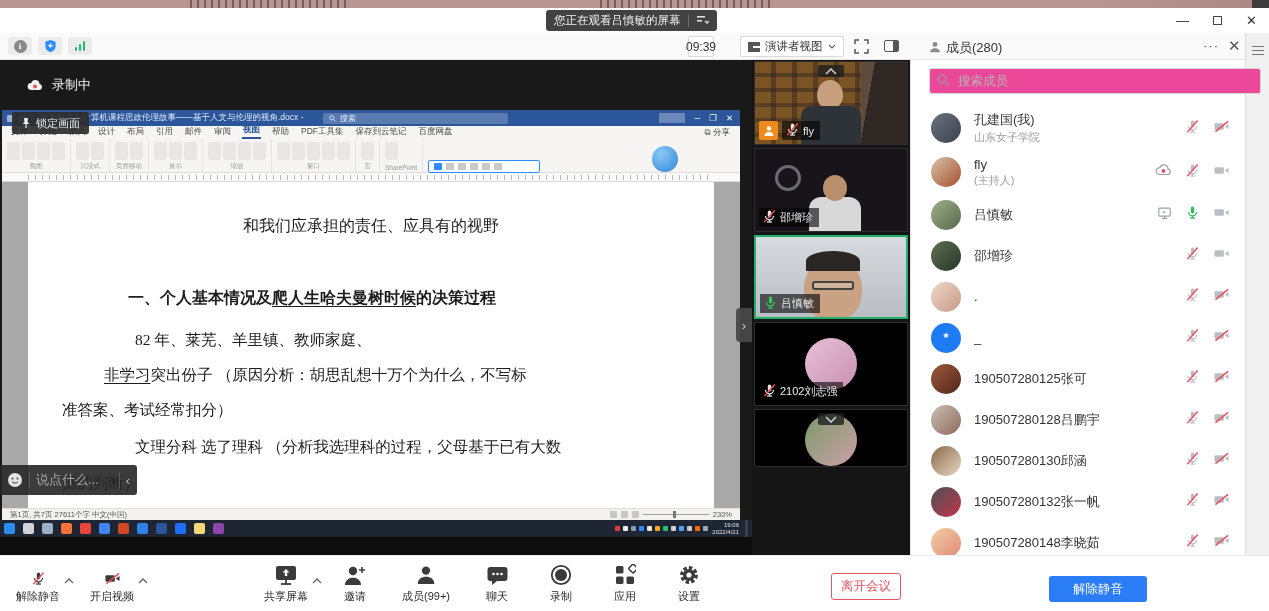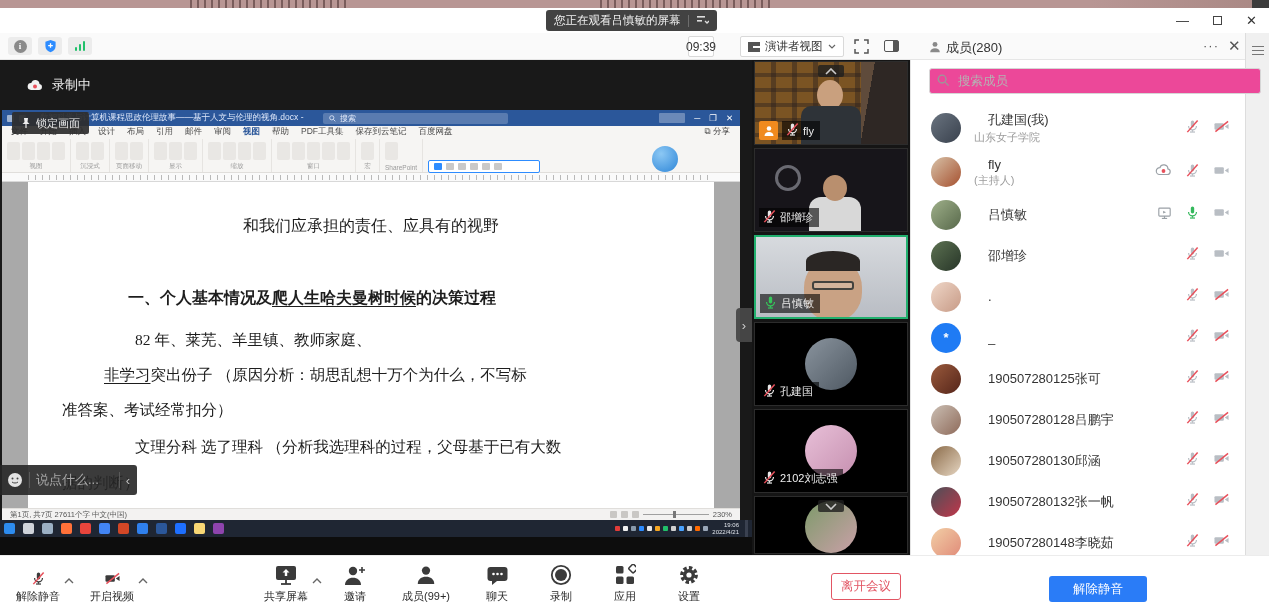--- a/index.html
+++ b/index.html
@@ -40,21 +40,21 @@
   .shared{left:0;top:0;width:752px;height:495px;background:#191919;overflow:hidden;}
   .rec-badge{left:26px;top:16px;display:flex;align-items:center;gap:8px;color:#f0f0f0;font-size:13px;}
   .lock-tip{left:12px;top:52px;height:22px;background:rgba(45,45,45,.93);border-radius:2px;color:#eee;font-size:11px;display:flex;align-items:center;gap:5px;padding:0 9px;z-index:5;}
   
   .wtitle{left:2px;top:50px;width:738px;height:16px;background:#2b579a;display:flex;align-items:center;color:#dfe8fa;font-size:8.5px;}
   .wt-ico{width:7px;height:7px;background:rgba(255,255,255,.55);border-radius:1px;margin-left:5px;}
   .wt-title{margin-left:14px;white-space:nowrap;overflow:hidden;max-width:265px;}
   .wt-search{margin-left:18px;width:185px;height:11px;background:rgba(255,255,255,.22);border-radius:2px;display:flex;align-items:center;gap:4px;padding:0 6px;font-size:8px;color:#e3ebfb;}
   .wt-right{margin-left:auto;display:flex;align-items:center;gap:9px;padding-right:7px;font-size:8.5px;color:#fff;}
   .wt-login{width:26px;height:10px;background:rgba(255,255,255,.3);border-radius:1px;}
-  .wtabs{left:2px;top:66px;width:738px;height:13px;background:#f6f5f3;display:flex;align-items:flex-start;gap:10px;padding:0 0 0 8px;font-size:8.5px;color:#4a4a4a;}
+  .wtabs{left:2px;top:66px;width:738px;height:13px;background:#f6f5f3;display:flex;align-items:flex-end;gap:10px;padding:0 0 0 8px;font-size:8.5px;color:#4a4a4a;}
   .wtab{padding:0 1px 1px;}
   .wtab.on{color:#2b579a;border-bottom:2px solid #2b579a;font-weight:bold;}
   .wshare{margin-left:auto;padding-right:10px;color:#444;}
   .wribbon{left:2px;top:79px;width:738px;height:34px;background:#f6f5f3;border-bottom:1px solid #e0dedb;display:flex;}
   .rgroup{display:flex;flex-direction:column;justify-content:space-between;border-right:1px solid #e6e4e1;padding:3px 5px 1px;}
   .rblobs{display:flex;gap:2px;}
   .rblob{width:13px;height:18px;background:#e9e7e4;border-radius:2px;}
   .rglabel{font-size:6.5px;color:#9a9a9a;text-align:center;padding-top:1px;}
   .blue-ball{left:652px;top:86px;width:26px;height:26px;border-radius:50%;background:radial-gradient(circle at 35% 30%,#8cc8f4,#2e86d8);z-index:4;}
   .anno-bar{left:428px;top:100px;width:112px;height:13px;background:#fff;border:1px solid #2d8cff;border-radius:2px;display:flex;align-items:center;gap:4px;padding:0 5px;z-index:4;}
@@ -99,21 +99,21 @@
   
   .panel{left:910px;top:0;width:335px;height:495px;background:#fff;border-left:1px solid #e4e4e4;}
   .m-search{left:18px;top:8px;width:332px;height:26px;border:1px solid #d6d6d6;border-radius:3px;font-size:12.5px;color:#333;padding:0 8px 0 28px;outline:none;background:#ec4899;}
   .m-search::placeholder{color:#b4b4b4;}
   .m-lens{left:26px;top:14px;z-index:2;}
   .m-rows{left:0;top:46px;width:335px;height:449px;overflow:hidden;}
   .m-row{display:flex;align-items:center;padding:0 16px 0 20px;height:41px;}
   .m-row.two{height:44px;}
   .m-av{width:30px;height:30px;border-radius:50%;flex:none;margin-right:13px;display:flex;align-items:center;justify-content:center;color:#fff;font-size:13px;font-weight:bold;}
   .m-info{flex:1;min-width:0;}
-  .m-name{font-size:13px;color:#333;white-space:nowrap;overflow:hidden;margin-left:14px;}
+  .m-name{font-size:13px;color:#333;white-space:nowrap;overflow:hidden;}
   .m-sub{font-size:11px;color:#9b9b9b;margin-top:1px;white-space:nowrap;}
   .m-icons{display:flex;align-items:center;gap:13px;flex:none;}
   
   .bottombar{left:0;top:555px;width:1269px;height:56px;background:#fff;border-top:1px solid #ececec;}
   .bb-group{top:6px;display:flex;gap:30px;}
   .bb-item{position:relative;display:flex;flex-direction:column;align-items:center;gap:3px;min-width:34px;}
   .bb-icon{height:24px;display:flex;align-items:flex-end;justify-content:center;}
   .bb-label{font-size:11px;color:#2b2b2b;white-space:nowrap;}
   .bb-chev{position:absolute;right:-14px;top:8px;}
   .leave-btn{left:831px;top:17px;width:70px;height:27px;border:1px solid #e25563;border-radius:3px;color:#e25563;font-size:12.5px;display:flex;align-items:center;justify-content:center;background:#fff;}
@@ -446,33 +446,20 @@
             <span><svg width="15" height="15" viewBox="0 0 16 16">
                 <rect x="6.2" y="1.5" width="3.6" height="7.5" rx="1.8" fill="#35c75a"></rect>
                 <path d="M3.8 7.5a4.2 4.2 0 0 0 8.4 0" fill="none" stroke="#35c75a" stroke-width="1.3"></path>
                 <line x1="8" y1="11.7" x2="8" y2="13.6" stroke="#35c75a" stroke-width="1.3"></line>
                 <line x1="5.3" y1="13.9" x2="10.7" y2="13.9" stroke="#35c75a" stroke-width="1.3"></line>
               </svg></span>
             <span>吕慎敏</span>
           </span>
         </div>
         <div class="thumb">
-          <span class="t-av" style="background: linear-gradient(135deg, rgb(138, 148, 158), rgb(78, 88, 98));"></span>
-          <span class="t-label">
-            <span><svg width="15" height="15" viewBox="0 0 16 16">
-                <rect x="6.2" y="1.5" width="3.6" height="7.5" rx="1.8" fill="#e8e8e8"></rect>
-                <path d="M3.8 7.5a4.2 4.2 0 0 0 8.4 0" fill="none" stroke="#e8e8e8" stroke-width="1.3"></path>
-                <line x1="8" y1="11.7" x2="8" y2="13.6" stroke="#e8e8e8" stroke-width="1.3"></line>
-                <line x1="5.3" y1="13.9" x2="10.7" y2="13.9" stroke="#e8e8e8" stroke-width="1.3"></line>
-                <line x1="2.5" y1="14" x2="13.5" y2="1.5" stroke="#e8505b" stroke-width="1.6"></line>
-              </svg></span>
-            <span>孔建国</span>
-          </span>
-        </div>
-        <div class="thumb">
           <span class="t-av" style="background: linear-gradient(135deg, rgb(232, 192, 216), rgb(198, 144, 176));"></span>
           <span class="t-label">
             <span><svg width="15" height="15" viewBox="0 0 16 16">
                 <rect x="6.2" y="1.5" width="3.6" height="7.5" rx="1.8" fill="#e8e8e8"></rect>
                 <path d="M3.8 7.5a4.2 4.2 0 0 0 8.4 0" fill="none" stroke="#e8e8e8" stroke-width="1.3"></path>
                 <line x1="8" y1="11.7" x2="8" y2="13.6" stroke="#e8e8e8" stroke-width="1.3"></line>
                 <line x1="5.3" y1="13.9" x2="10.7" y2="13.9" stroke="#e8e8e8" stroke-width="1.3"></line>
                 <line x1="2.5" y1="14" x2="13.5" y2="1.5" stroke="#e8505b" stroke-width="1.6"></line>
               </svg></span>
             <span>2102刘志强</span>

